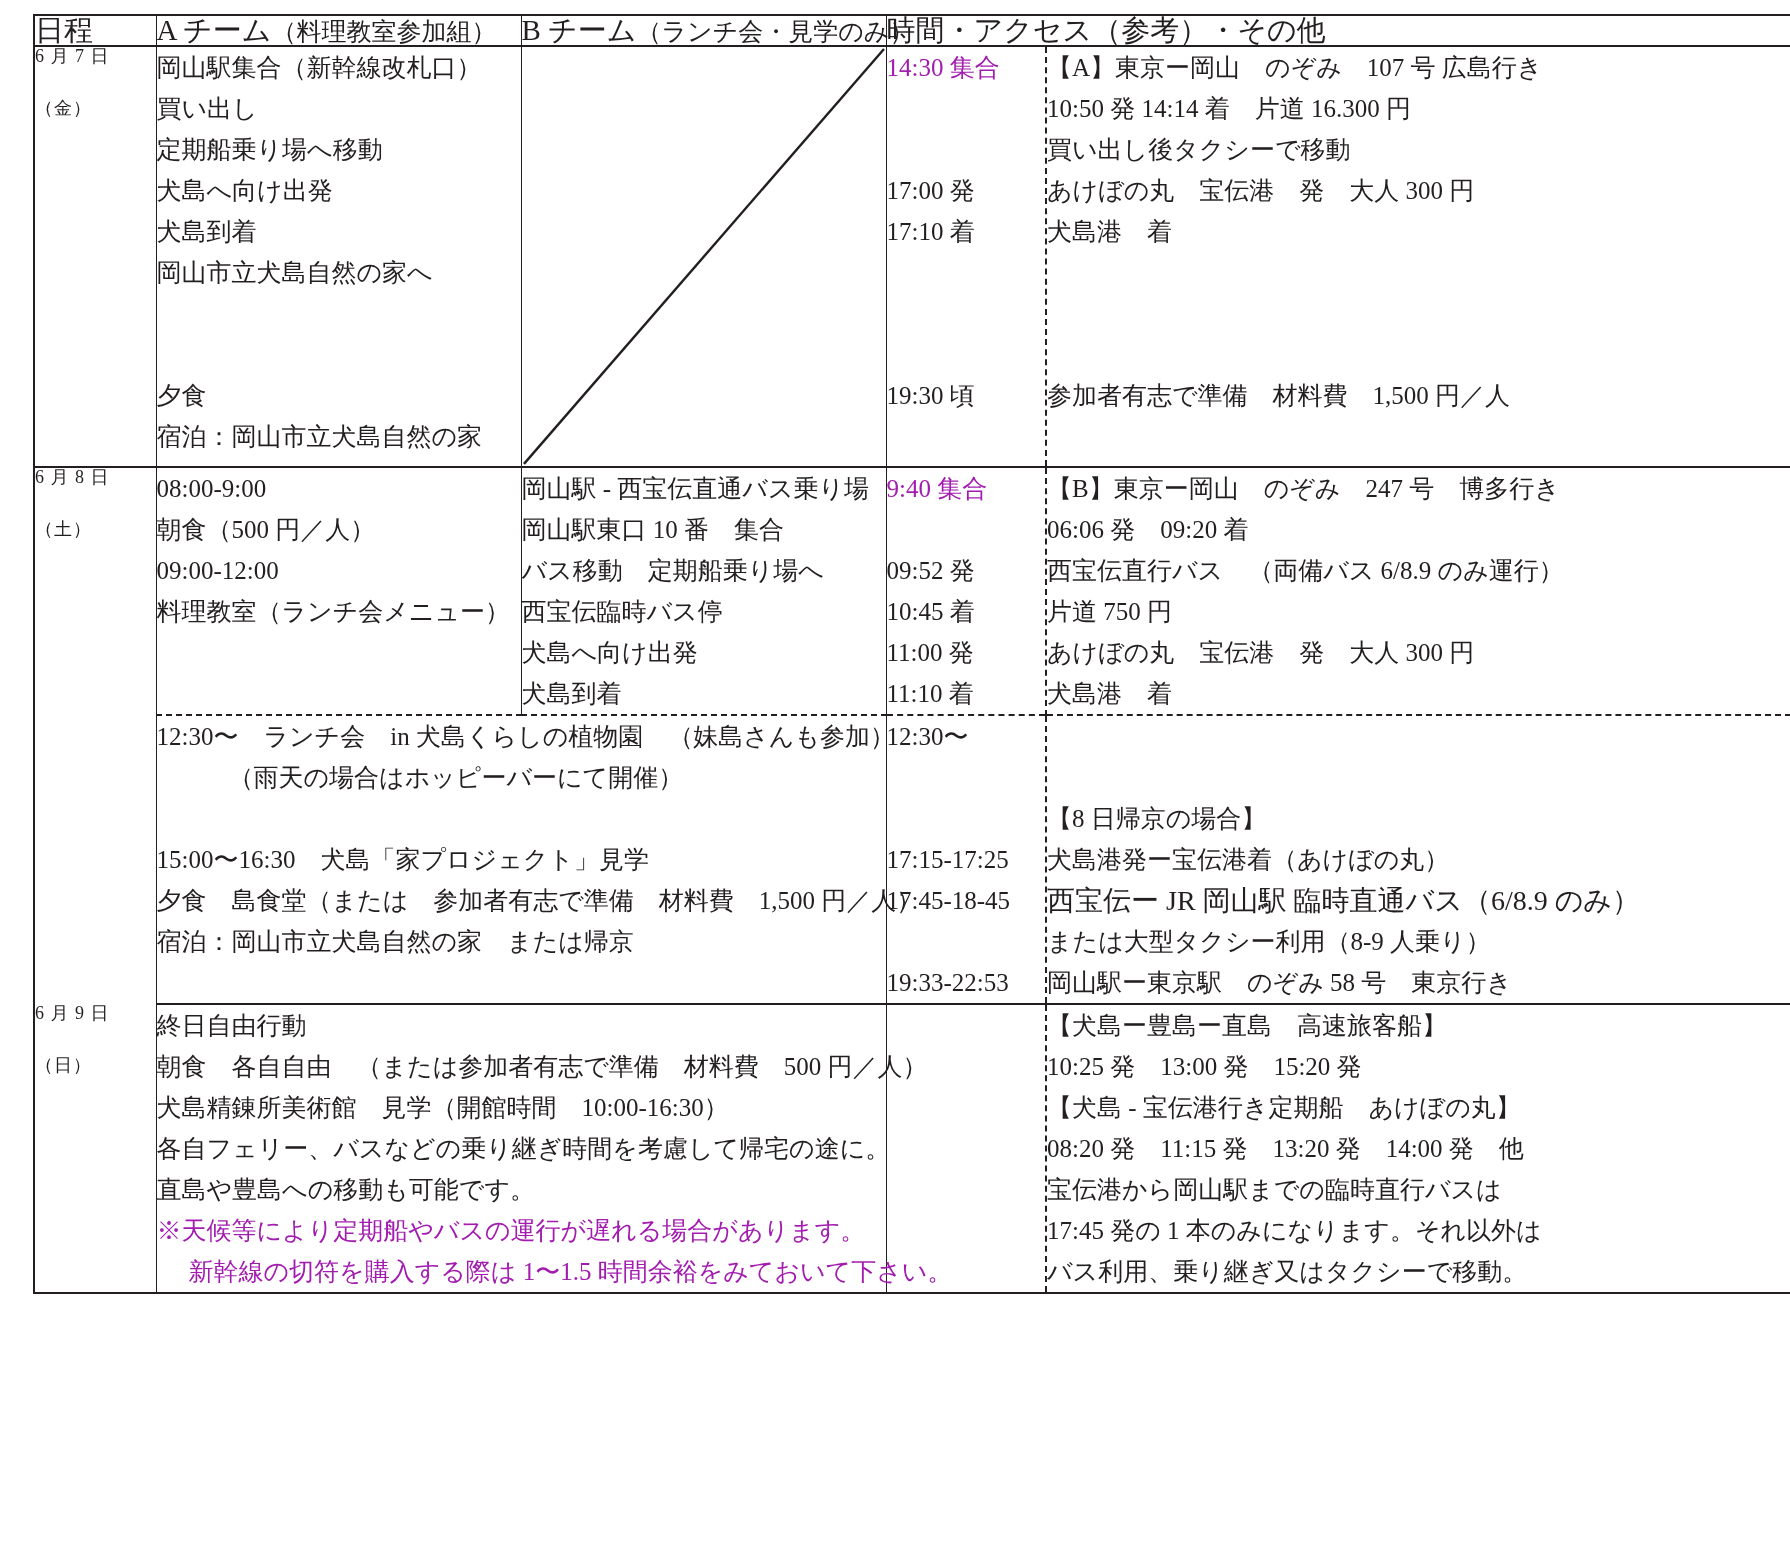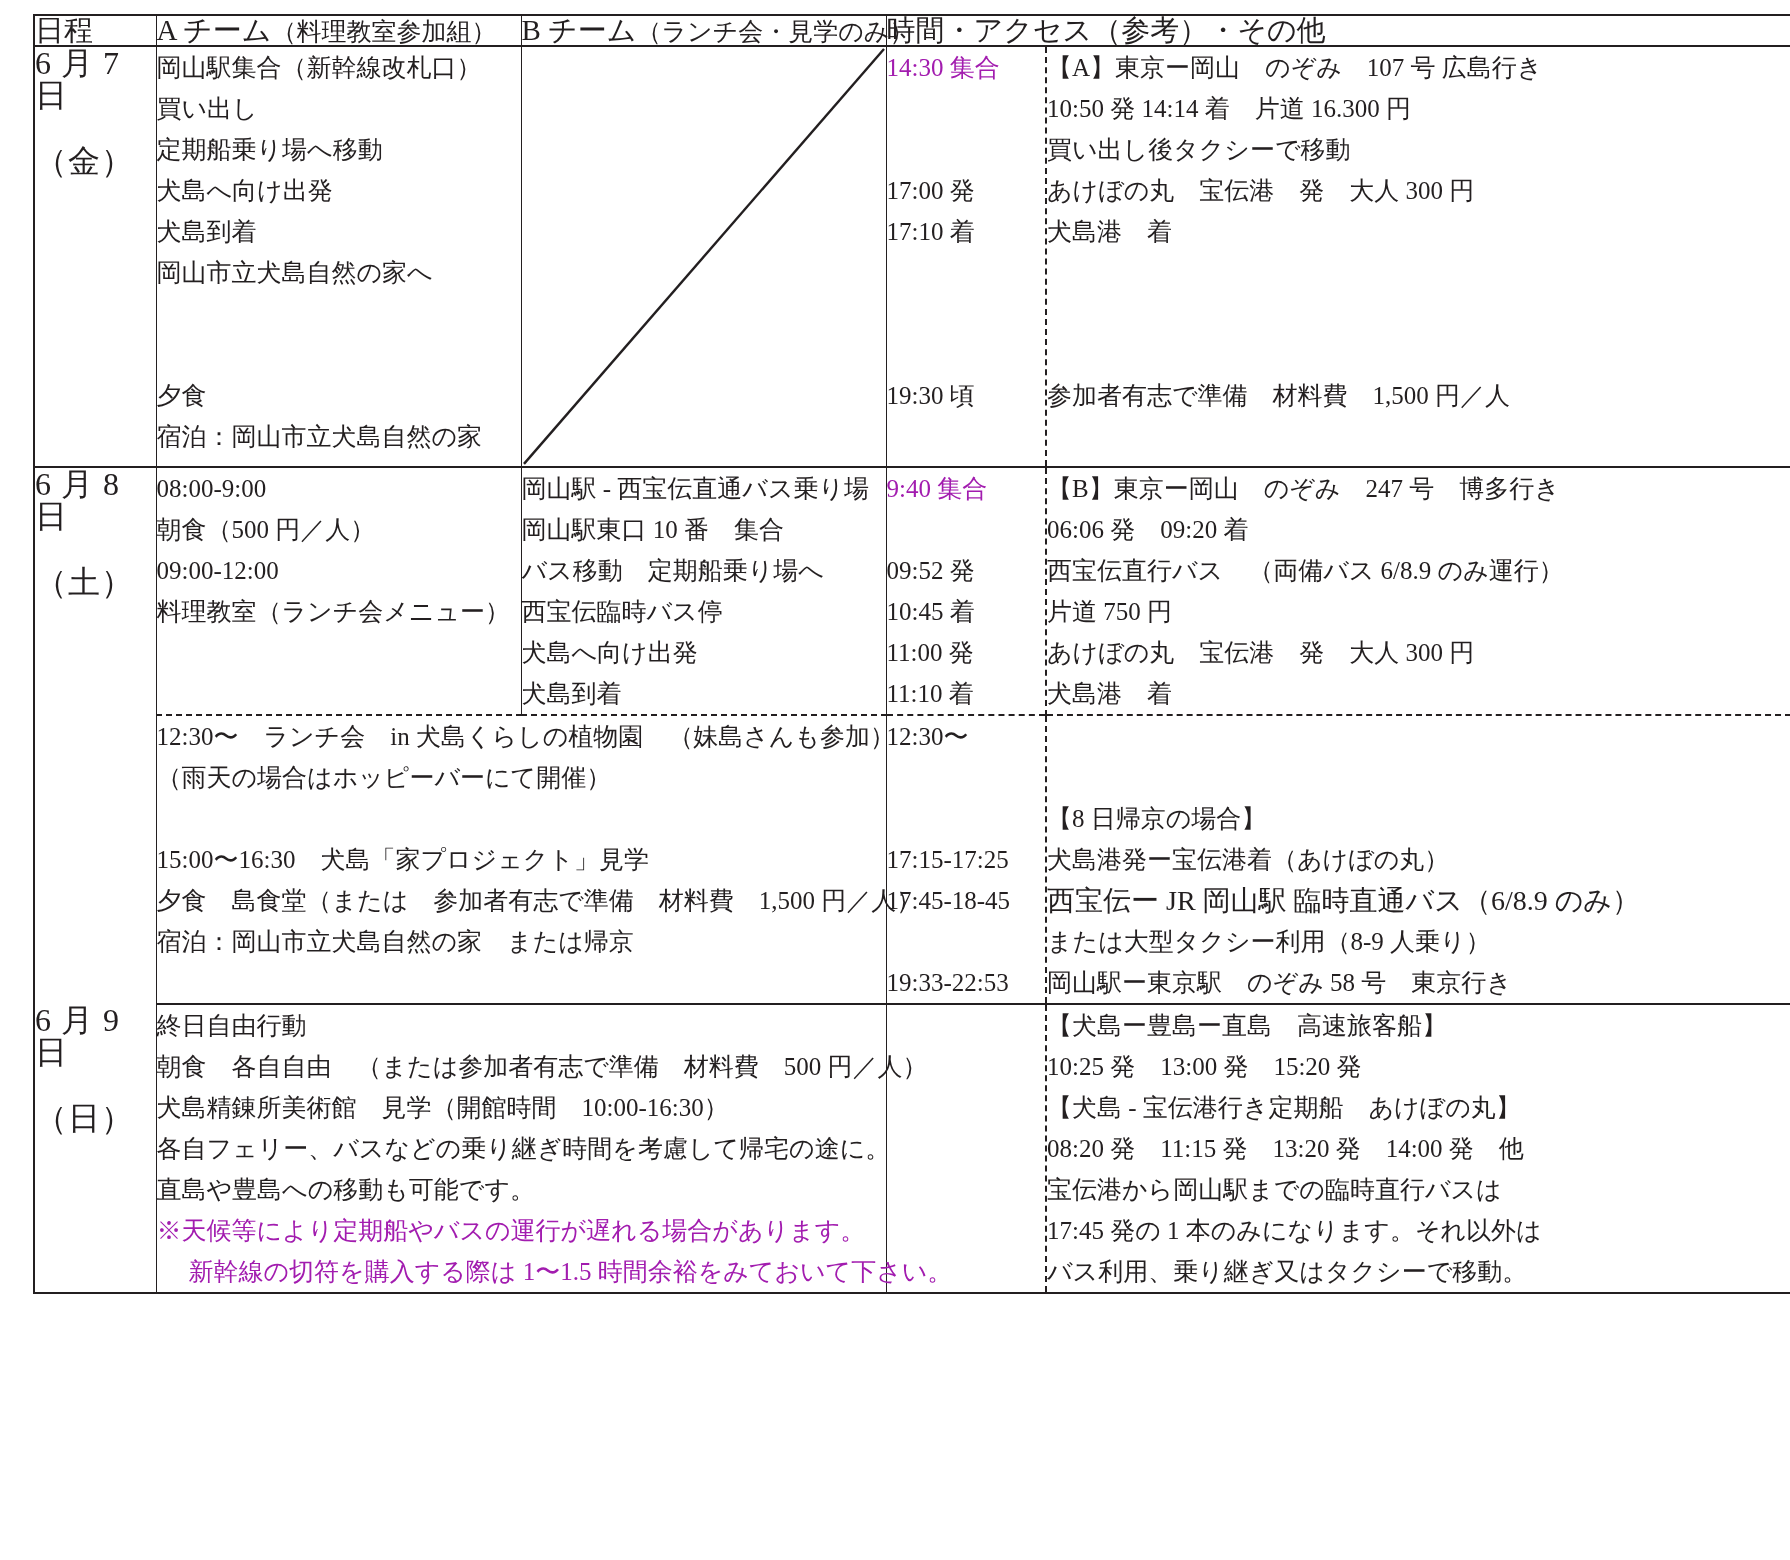--- a/index.html
+++ b/index.html
@@ -57,35 +57,35 @@
     line-height: 1.0;
     padding: 14px 0 16px 0;
     white-space: nowrap;
   }
   .hdr-cell .sm { font-size: 25px; }
 
   
   .date-cell {
     text-align: center;
     vertical-align: middle;
-    font-size: 32px;
+    font-size: 18px;
     line-height: 1.0;
   }
   .date-cell .d1 { display: block; letter-spacing: 1px; }
   .date-cell .d2 { display: block; margin-top: 34px; letter-spacing: 1px; }
 
   
   .cellpad { padding: 14px 10px 10px 14px; }
   .ln {
     font-size: 25px;
     line-height: 41px;
     white-space: nowrap;
   }
   .ln.blank { color: transparent; }
-  .ln.indent1 { }
+  .ln.indent1 { padding-left: 72px; }
   .ln.indent2 { padding-left: 32px; }
   .red { color: #a21caf; }
   .sm24 { font-size: 28px; }
 
   
   .time-cell { padding: 14px 0 10px 16px; }
   .time-cell .ln { font-size: 25px; }
 
   .access-cell { padding: 14px 8px 10px 22px; }
 

